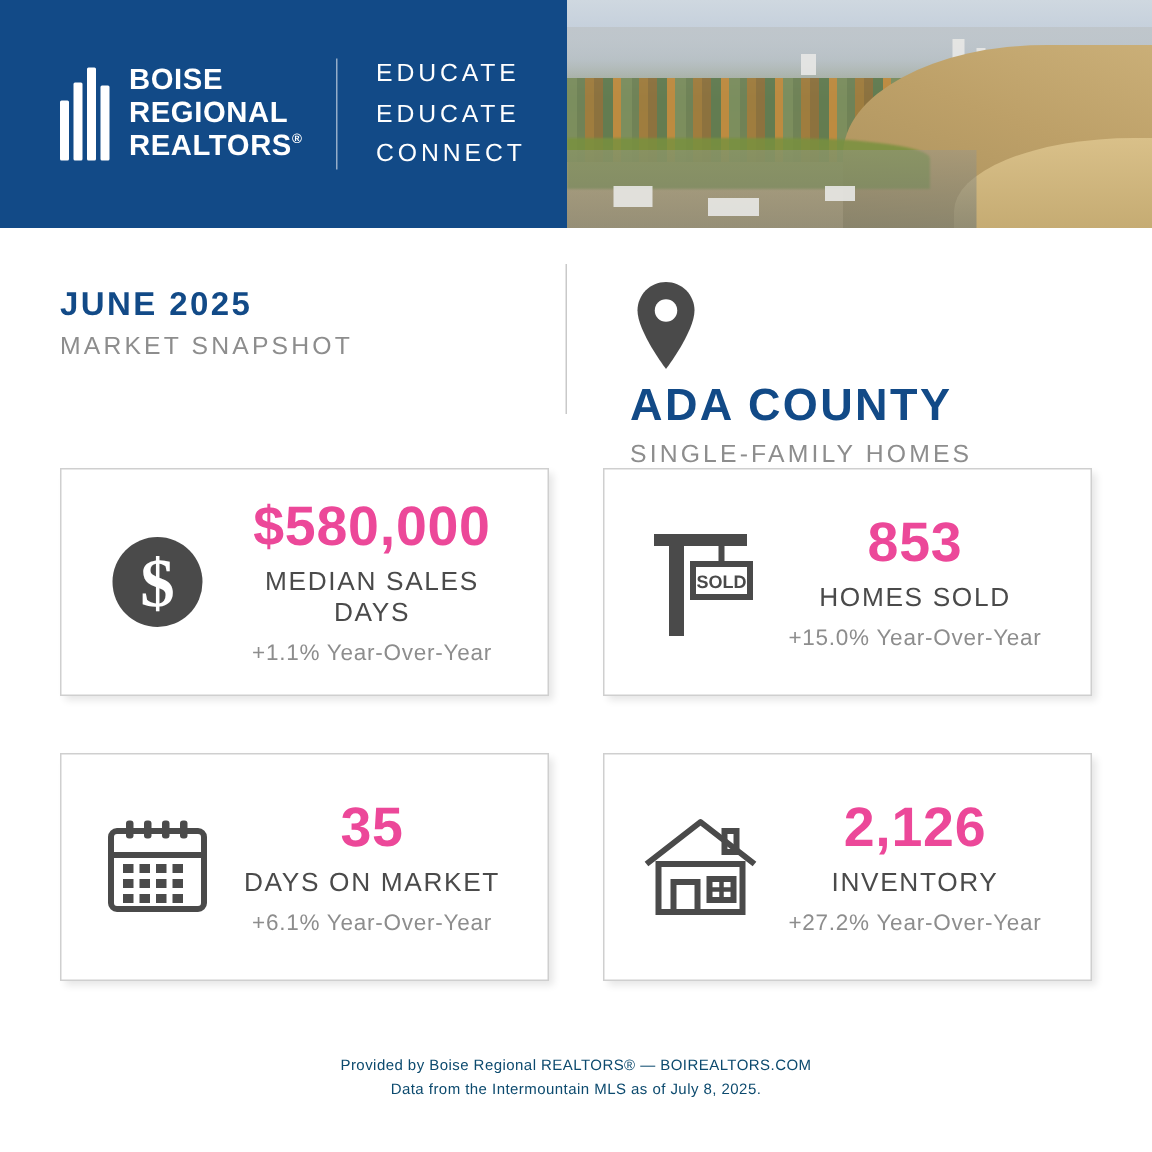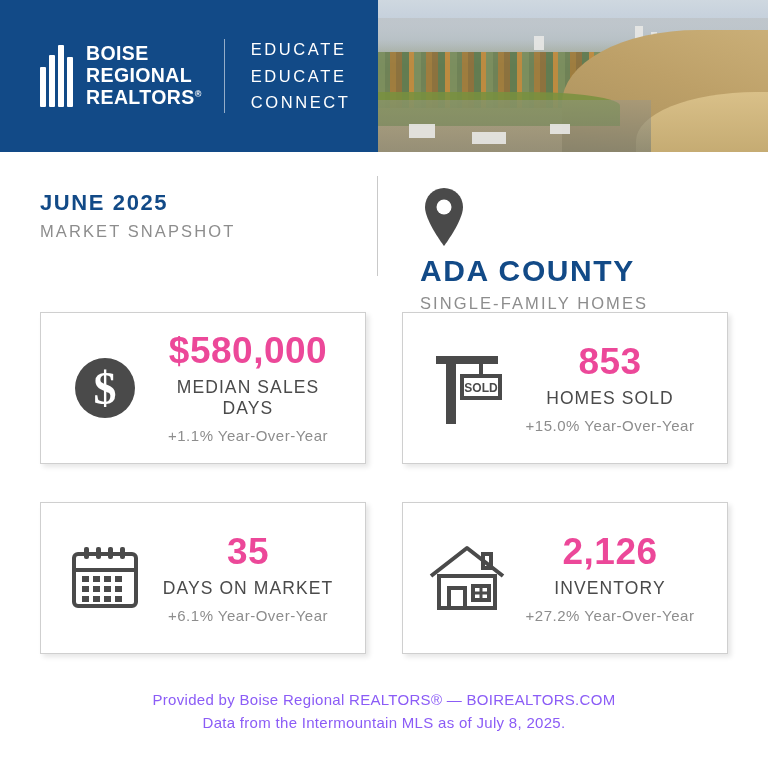--- a/index.html
+++ b/index.html
@@ -79,21 +79,21 @@
     display:flex; align-items:center; padding: 0 16px;
   }
   .card-icon { width: 96px; display:flex; justify-content:center; align-items:center; }
   .card-body { flex:1; text-align:center; padding-right: 6px; }
   .stat-value { color:#ec4899; font-size: 37px; font-weight: bold; letter-spacing: .5px; line-height:1; }
   .stat-label { color:#4a4a4a; font-size: 17.5px; letter-spacing: 1.1px; margin-top: 8px; }
   .stat-delta { color:#8d8d8d; font-size: 15px; letter-spacing: .5px; margin-top: 8px; }
 
   
   .footer { position:absolute; bottom: 34px; left:0; width: 768px; text-align:center; }
-  .footer div { color:#8b5cf6; font-size: 15px; letter-spacing: .3px; line-height: 1.55; }
+  .footer div { color:#0c4a6e; font-size: 10px; letter-spacing: .3px; line-height: 1.55; }
 </style>
 </head>
 <body>
 
 <div class="page">
 
   <div class="header">
     <div class="header-left">
       <div class="logo-block">
         <div class="logo-mark">

